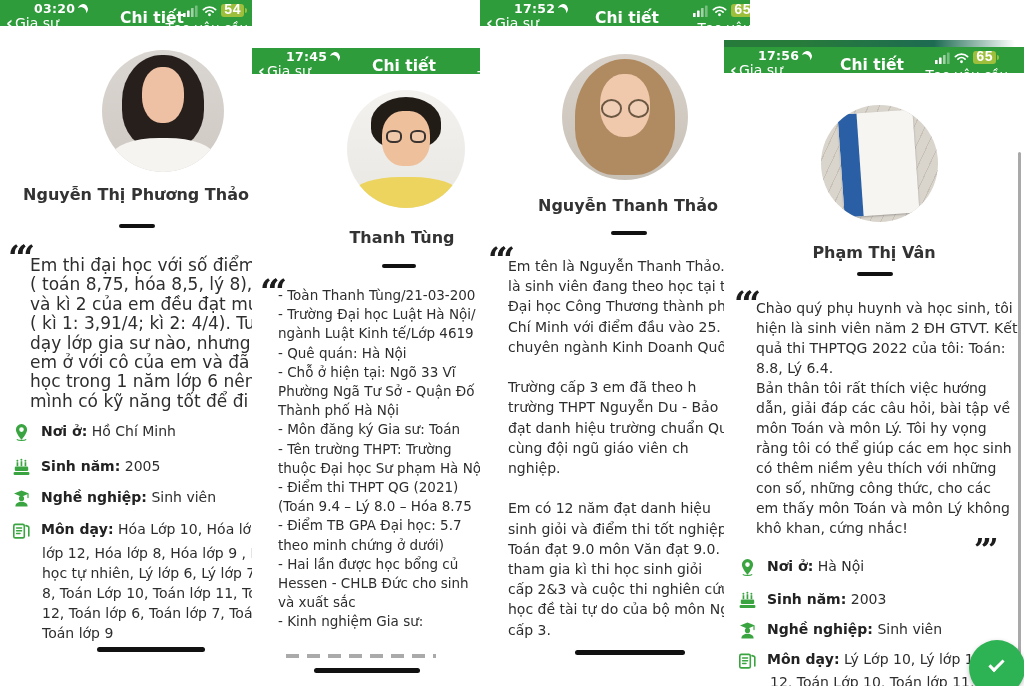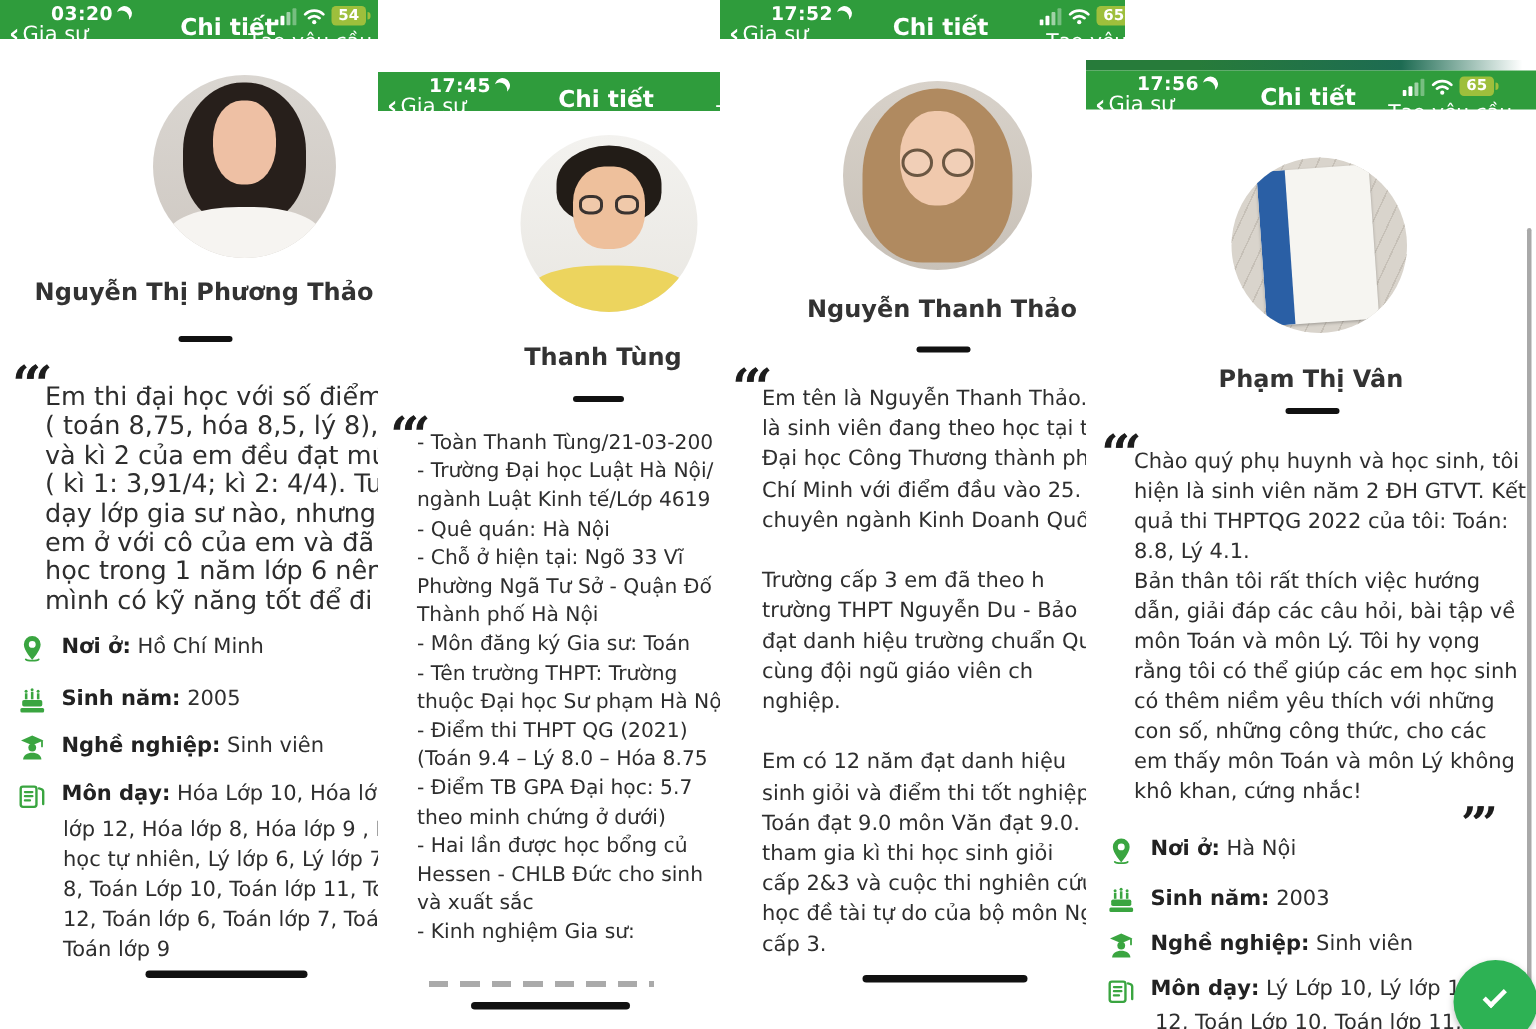--- a/index.html
+++ b/index.html
@@ -20,21 +20,21 @@
   .t-time { position:absolute; left:34px; top:1px; font-size:12.5px; font-weight:bold; letter-spacing:.3px; white-space:nowrap; }
   .moon { display:inline-block; width:10px; height:10px; border-radius:50%;
           box-shadow:inset -3px 2px 0 0 #fff; transform:rotate(-25deg); margin-left:3px; vertical-align:-1px; }
   .t-back { position:absolute; left:6px; top:13px; font-size:14px; white-space:nowrap; }
   .t-back .chev { font-size:17px; font-weight:bold; margin-right:2px; vertical-align:-1px; }
   .t-title { position:absolute; top:9px; left:calc(50% + var(--toff)); transform:translateX(-50%);
              font-size:15.5px; font-weight:bold; white-space:nowrap; }
   .t-icons { position:absolute; top:4px; right:8px; display:flex; align-items:center; gap:4px; } .p3 .t-icons { right:-4px; } .p4 .t-icons { right:28px; }
   .t-icons svg { display:block; }
   .batt { position:relative; min-width:23px; height:13px; border-radius:3px; background:#9ebf3c;
-          color:#fff; font-size:10px; font-weight:bold; text-align:center; line-height:13px; padding:0 2px; }
+          color:#fff; font-size:14px; font-weight:bold; text-align:center; line-height:13px; padding:0 2px;font-family:Liberation Mono, monospace; }
   .batt::after { content:""; position:absolute; right:-3px; top:4px; width:2px; height:5px; background:#9ebf3c; border-radius:0 2px 2px 0; }
   .t-action { position:absolute; top:20px; right:4px; font-size:13.5px; white-space:nowrap; }
   .p2 .t-action { right:-80px; } .p3 .t-action { right:-30px; } .p4 .t-action { right:16px; }
   .p4 .topstrip { position:absolute; left:0; top:0; height:7px; width:100%;
                   background:linear-gradient(90deg,#277b3a 0 25%,#1d6b52 70%,#fff 97%); }
 
   
   .avatar { position:absolute; border-radius:50%; overflow:hidden; }
   .avatar > div { position:absolute; }
   .av1 { left:102px; top:50px; width:122px; height:122px; background:linear-gradient(180deg,#dad6d1,#cfc9c3); }
@@ -346,21 +346,21 @@
 
       </div>
     </div>
     <div class="pname">Phạm Thị Vân</div>
     <div class="ndiv"></div>
     <div class="q"></div>
     <div class="qlines">
         <div class="ln">Chào quý phụ huynh và học sinh, tôi</div>
         <div class="ln">hiện là sinh viên năm 2 ĐH GTVT. Kết</div>
         <div class="ln">quả thi THPTQG 2022 của tôi: Toán:</div>
-        <div class="ln">8.8, Lý 4.1.</div>
+        <div class="ln">8.8, Lý 6.4.</div>
         <div class="ln">Bản thân tôi rất thích việc hướng</div>
         <div class="ln">dẫn, giải đáp các câu hỏi, bài tập về</div>
         <div class="ln">môn Toán và môn Lý. Tôi hy vọng</div>
         <div class="ln">rằng tôi có thể giúp các em học sinh</div>
         <div class="ln">có thêm niềm yêu thích với những</div>
         <div class="ln">con số, những công thức, cho các</div>
         <div class="ln">em thấy môn Toán và môn Lý không</div>
         <div class="ln">khô khan, cứng nhắc!</div>
       </div>
     <div class="qend"></div>

